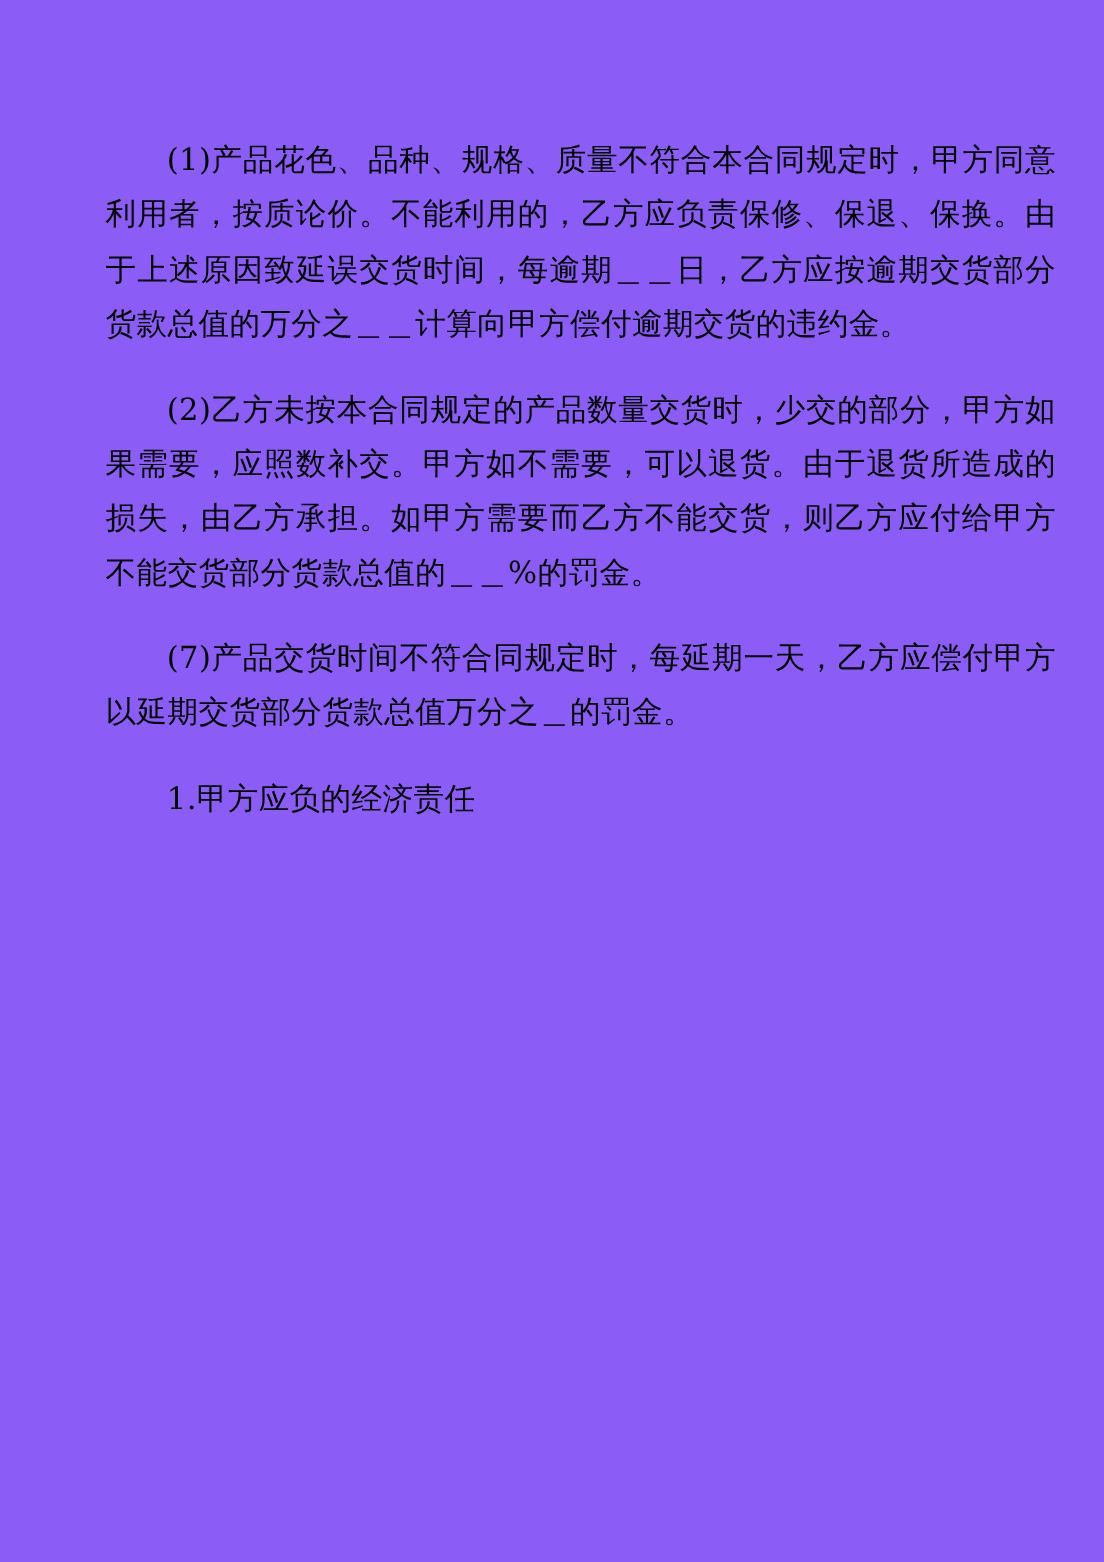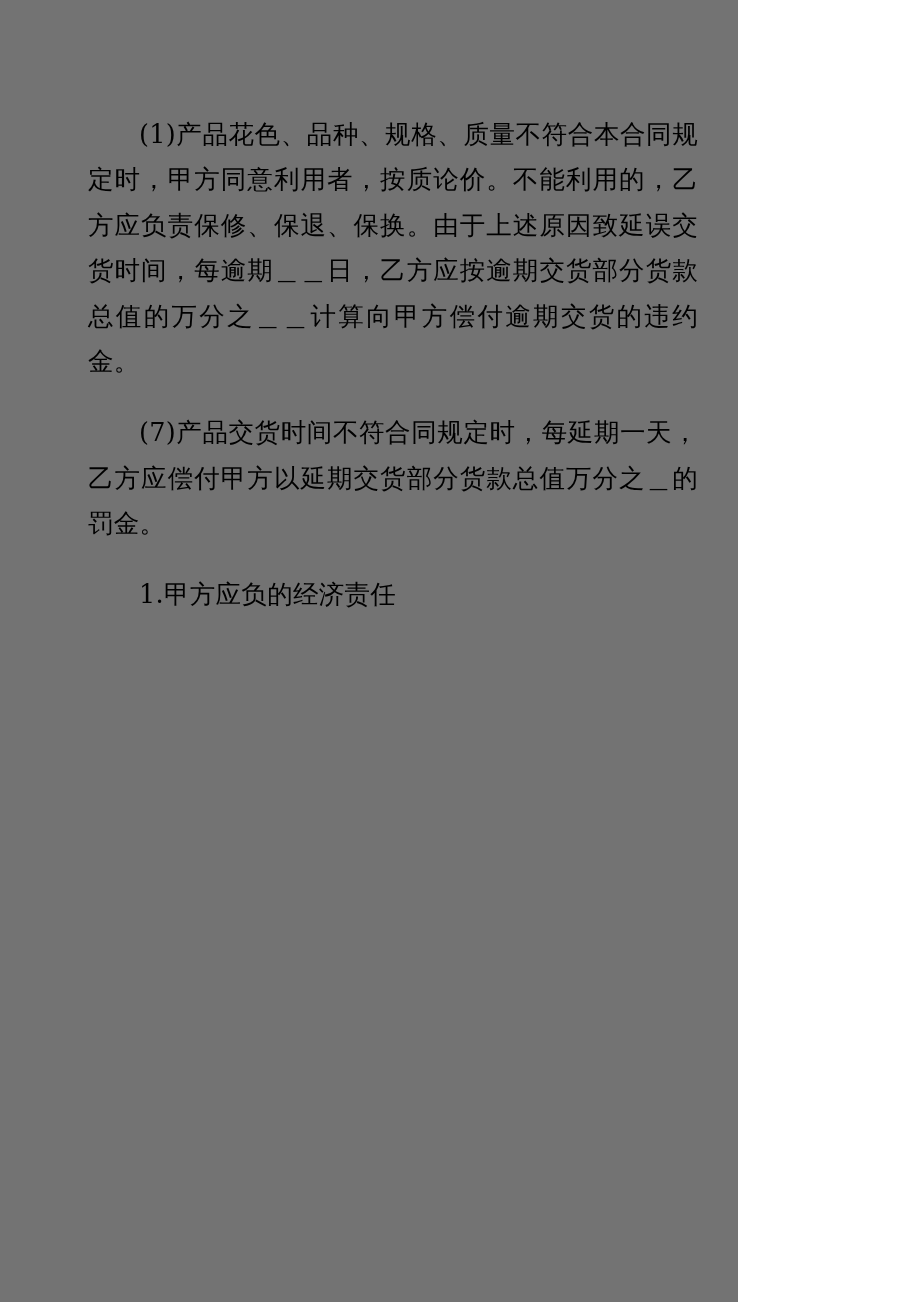--- a/index.html
+++ b/index.html
@@ -9,39 +9,40 @@
   }
   body {
     width: 920px;
     height: 1302px;
     font-family: "DejaVu Serif", "Liberation Serif", serif;
     color: #000000;
     overflow: hidden;
   }
   .page {
     box-sizing: border-box;
-    width: 738px;
+    width: 920px;
     height: 1302px;
     padding: 112px 40px 0 88px;
-    background: #737373;
+    background: #8b5cf6;
   }
   .para {
     font-size: 25.5px;
     line-height: 1.78;
     text-indent: 2em;
     margin: 0 0 26px 0;
     text-align: justify;
     text-justify: inter-ideograph;
     letter-spacing: 0.3px;
     word-break: break-all;
   }
   .para.gap-after {
     margin-bottom: 72px;
   }
 </style>
 </head>
 <body>
 
 <div class="page">
   <p class="para">(1)产品花色、品种、规格、质量不符合本合同规定时，甲方同意利用者，按质论价。不能利用的，乙方应负责保修、保退、保换。由于上述原因致延误交货时间，每逾期＿＿日，乙方应按逾期交货部分货款总值的万分之＿＿计算向甲方偿付逾期交货的违约金。</p>
+  <p class="para">(2)乙方未按本合同规定的产品数量交货时，少交的部分，甲方如果需要，应照数补交。甲方如不需要，可以退货。由于退货所造成的损失，由乙方承担。如甲方需要而乙方不能交货，则乙方应付给甲方不能交货部分货款总值的＿＿%的罚金。</p>
   <p class="para">(7)产品交货时间不符合同规定时，每延期一天，乙方应偿付甲方以延期交货部分货款总值万分之＿的罚金。</p>
   <p class="para">1.甲方应负的经济责任</p>
 </div>
 
 </body></html>

